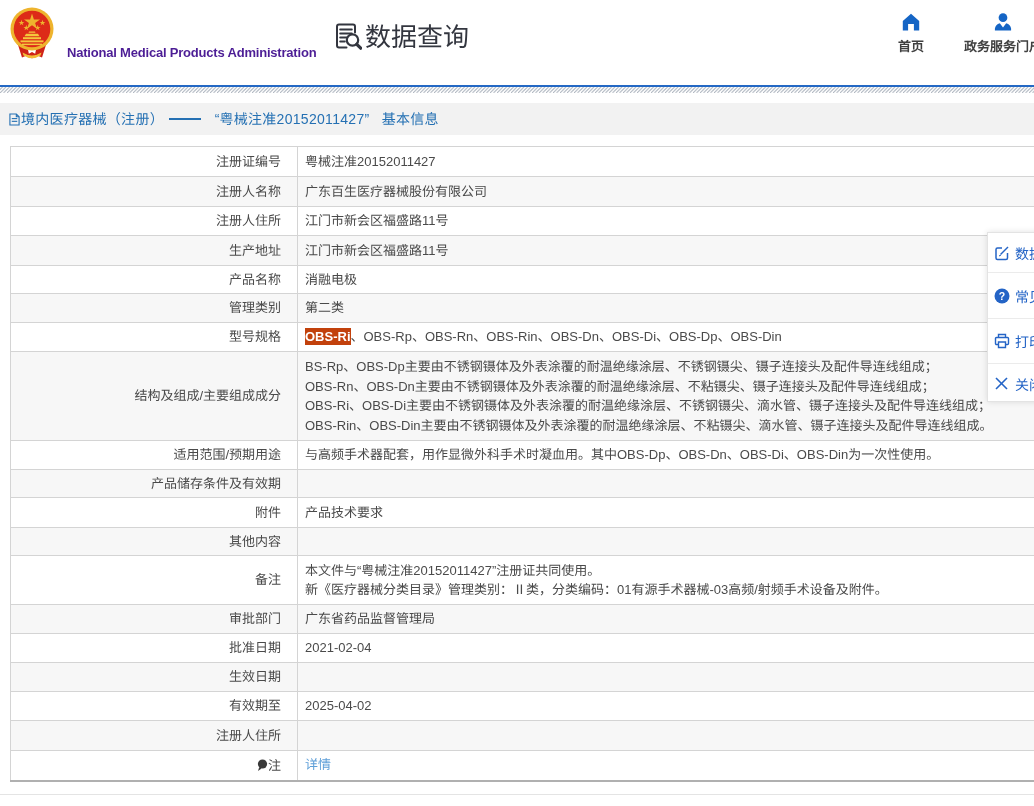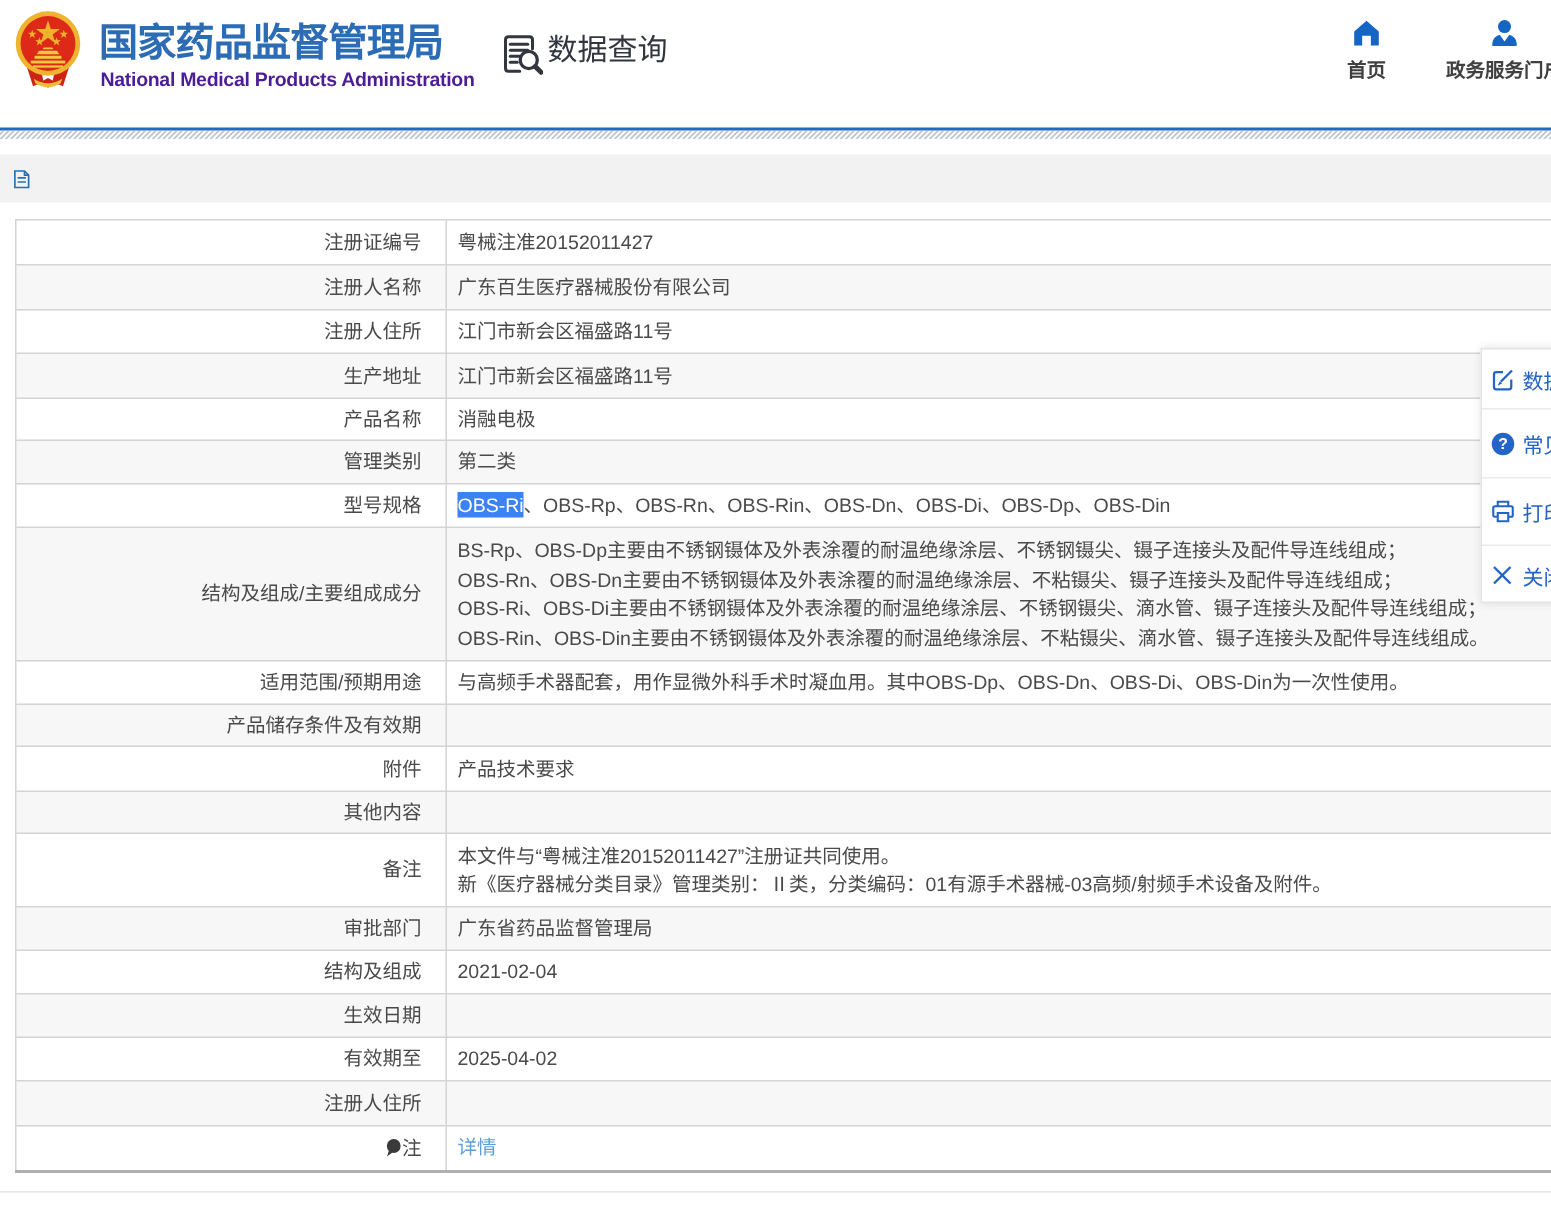--- a/index.html
+++ b/index.html
@@ -7,21 +7,21 @@
   font-family:"Liberation Sans", sans-serif; }
 #page { position:relative; width:1034px; height:806px; }
 
 
 .emblem { position:absolute; left:9px; top:6px; }
 .brandcn { position:absolute; left:66px; top:15px; font-size:26px; font-weight:bold;
   color:#2c6cb5; letter-spacing:-0.5px; line-height:1; white-space:nowrap; }
 .branden { position:absolute; left:67px; top:46px; font-size:13px; font-weight:bold;
   color:#4c1d95; letter-spacing:-0.2px; line-height:1; white-space:nowrap; }
 .dq { position:absolute; left:335px; top:22px; }
-.dqtext { position:absolute; left:365px; top:23px; font-size:20px; line-height:1.1; color:#33363f; white-space:nowrap; }
+.dqtext { position:absolute; left:365px; top:23px; font-size:26px; line-height:1.1; color:#33363f; white-space:nowrap; }
 .navitem { position:absolute; text-align:center; color:#404040; font-size:13px;font-weight:bold; }
 .nav-home { left:886px; top:13px; width:50px; }
 .nav-gov  { left:943px; top:13px; width:120px; }
 .navitem .ic { height:20px; margin-bottom:3px; }
 .blueline { position:absolute; left:0; top:85px; width:1034px; height:2px; background:#2368c4; }
 .hatch { position:absolute; left:0; top:87px; width:1034px; height:6px; overflow:hidden; }
 .hatch svg { display:block; }
 
 
 .titlebar { position:absolute; left:0; top:103px; width:1034px; height:32px; background:#f2f2f2; }
@@ -33,21 +33,21 @@
 
 
 table.info { position:absolute; left:10px; top:146px; width:1100px;
   border-collapse:collapse; table-layout:fixed;
   font-size:13px; color:#4a4a4a; border-left:1px solid #d4d4d4; border-top:1px solid #d4d4d4;
   border-bottom:2px solid #b0b0b0; }
 table.info td { border-bottom:1px solid #d4d4d4; vertical-align:middle; line-height:19.5px; }
 table.info td.l { width:287px; text-align:right; padding-right:16px; border-right:1px solid #d4d4d4; }
 table.info td.v { padding-left:7px; padding-right:6px; }
 tr.g { background:#f7f7f7; }
-.sel { background:#3b82f6; color:#fff; padding:1px 0; }
+.sel { background:#c2410c; color:#fff; padding:1px 0;font-weight:bold; }
 a.det { color:#5e9fd8; text-decoration:none;font-family:Liberation Mono, monospace; }
 .noteic { display:inline-block; vertical-align:-2px; }
 
 
 .panel { position:absolute; left:987px; top:232px; width:120px; height:170px;
   background:#fff; border:1px solid #e3e3e3; box-shadow:0 0 6px rgba(0,0,0,.12); }
 .pitem { position:relative; border-bottom:1px solid #ebebeb; color:#2464c6;
   font-size:14px; padding-left:27px; white-space:nowrap; display:flex; align-items:center; }
 .pitem:nth-child(1){height:40px}.pitem:nth-child(2){height:46px}.pitem:nth-child(3){height:45px}
 .pitem:last-child { border-bottom:none; height:39px; }
@@ -70,21 +70,20 @@
     <path d="M12.5 13.8 L13.2 15.9 L15.4 15.9 L13.6 17.2 L14.3 19.3 L12.5 18 L10.7 19.3 L11.4 17.2 L9.6 15.9 L11.8 15.9 Z" fill="#eeb42e"></path>
     <path d="M33.5 13.8 L34.2 15.9 L36.4 15.9 L34.6 17.2 L35.3 19.3 L33.5 18 L31.7 19.3 L32.4 17.2 L30.6 15.9 L32.8 15.9 Z" fill="#eeb42e"></path>
     <path d="M17.3 18.8 L18 20.9 L20.2 20.9 L18.4 22.2 L19.1 24.3 L17.3 23 L15.5 24.3 L16.2 22.2 L14.4 20.9 L16.6 20.9 Z" fill="#eeb42e"></path>
     <path d="M28.7 18.8 L29.4 20.9 L31.6 20.9 L29.8 22.2 L30.5 24.3 L28.7 23 L26.9 24.3 L27.6 22.2 L25.8 20.9 L28 20.9 Z" fill="#eeb42e"></path>
     <path d="M19.5 26.8 L26.5 26.8 L26 25.6 L20 25.6 Z" fill="#f4c73c"></path>
     <path d="M15.5 30.2 L30.5 30.2 L29 27.8 L17 27.8 Z" fill="#f4c73c"></path>
     <rect x="14" y="31.2" width="18" height="2" fill="#f4c73c"></rect>
     <rect x="11.5" y="34.4" width="23" height="1.9" fill="#f4c73c"></rect>
     <rect x="13" y="37.6" width="20" height="1.5" fill="#f4c73c"></rect>
   </svg>
-  <div class="brandcn">国家药品监督管理局</div>
   <div class="branden">National Medical Products Administration</div>
 
   <svg class="dq" width="27" height="28" viewBox="0 0 27 28">
     <g fill="none" stroke="#33363f" stroke-width="2" stroke-linecap="round">
       <path d="M20 10.5 L20 4.5 Q20 2.5 18 2.5 L4 2.5 Q2 2.5 2 4.5 L2 23.5 Q2 25.5 4 25.5 L11.5 25.5"></path>
       <line x1="5.2" y1="7.5" x2="16.8" y2="7.5"></line>
       <line x1="5.2" y1="11.5" x2="16.8" y2="11.5"></line>
       <line x1="5.2" y1="15.5" x2="11.8" y2="15.5"></line>
       <line x1="5.2" y1="19.5" x2="9.8" y2="19.5"></line>
       <circle cx="17.5" cy="18" r="5.7" stroke-width="2.2"></circle>
@@ -121,20 +120,21 @@
 
   <div class="titlebar">
     <svg class="doc" width="11" height="13" viewBox="0 0 12 14">
       <g fill="none" stroke="#2470b3" stroke-width="1.2">
         <path d="M1 1 L8 1 L11 4 L11 13 L1 13 Z"></path>
         <path d="M8 1 L8 4 L11 4"></path>
         <line x1="3" y1="6" x2="9" y2="6"></line>
         <line x1="3" y1="9" x2="9" y2="9"></line>
       </g>
     </svg>
+    <div class="txt">境内医疗器械（注册） <span class="dash"></span> <span class="fw fwo">“</span>粤械注准20152011427<span class="fw fwc">”</span> 基本信息</div>
   </div>
 
   <table class="info">
     <tbody>
         <tr style="height:30px">
           <td class="l">注册证编号</td>
           <td class="v">粤械注准20152011427</td>
         </tr>
     <tr style="height:30px" class="g">
           <td class="l">注册人名称</td>
@@ -182,21 +182,21 @@
         </tr>
     <tr style="height:49px">
           <td class="l">备注</td>
           <td class="v">本文件与“粤械注准20152011427”注册证共同使用。<br>新《医疗器械分类目录》管理类别：Ⅱ类，分类编码：01有源手术器械-03高频/射频手术设备及附件。</td>
         </tr>
     <tr style="height:29px" class="g">
           <td class="l">审批部门</td>
           <td class="v">广东省药品监督管理局</td>
         </tr>
     <tr style="height:29px">
-          <td class="l">结构及组成</td>
+          <td class="l">批准日期</td>
           <td class="v">2021-02-04</td>
         </tr>
     <tr style="height:29px" class="g">
           <td class="l">生效日期</td>
           <td class="v"></td>
         </tr>
     <tr style="height:29px">
           <td class="l">有效期至</td>
           <td class="v">2025-04-02</td>
         </tr>

